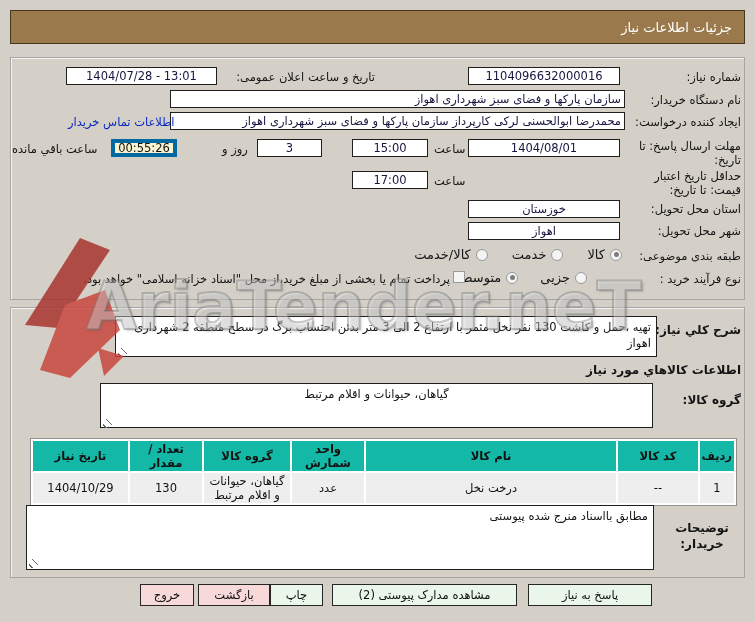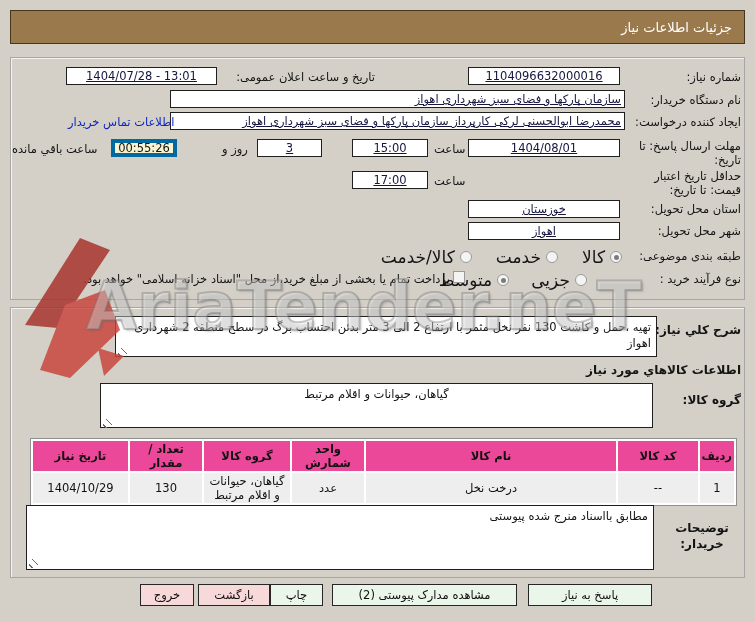--- a/index.html
+++ b/index.html
@@ -13,48 +13,48 @@
 
   .panel { position:absolute; border:1px solid #a6a6a6; box-shadow:inset 1px 1px 0 rgba(255,255,255,.75); }
   .panel1 { left:10px; top:57px; width:735px; height:243px; }
   .panel2 { left:10px; top:307px; width:735px; height:271px; }
 
   .lbl { position:absolute; font-size:11.5px; color:#141414; white-space:nowrap; }
   .lbl.wrap { white-space:normal; text-align:right; line-height:14px; }
   .blbl { position:absolute; font-size:12px; font-weight:bold; color:#141414; white-space:nowrap; }
 
   .ibox { position:absolute; height:18px; background:#fff; border:1px solid #1f1f1f;
-    font-family:"DejaVu Sans", sans-serif; font-size:11.5px; color:#15153f; padding:0 3px;text-decoration:underline; }
+    font-family:"DejaVu Sans", sans-serif; font-size:11.5px; color:#15153f; padding:0 3px; }
   .ibox.center { text-align:center; direction:ltr; }
   .ibox.rtltext { direction:rtl; text-align:right; }
 
   .countdown { position:absolute; height:18px; background:#f7f2cf; border:4px solid #0369a1;
     font-size:11.5px; color:#141414; display:flex; align-items:center; justify-content:center; direction:ltr; }
 
   .link { position:absolute; font-size:11.5px; color:#0a27c4; white-space:nowrap; cursor:pointer; }
 
   .optrow { position:absolute; display:flex; align-items:center; }
   .opt { display:flex; align-items:center; gap:5px; }
   .radio { width:12px; height:12px; border-radius:50%; border:1px solid #9a9a9a;
     background:#f4f4f4; display:inline-block; position:relative; flex:0 0 auto; }
   .radio.sel::after { content:""; position:absolute; left:2.5px; top:2.5px; width:5px; height:5px;
     border-radius:50%; background:#7c7c7c; }
-  .optlabel { font-size:17px; color:#141414; white-space:nowrap; }
+  .optlabel { font-size:13px; color:#141414; white-space:nowrap; }
   .cbox { position:absolute; width:12px; height:12px; border:1px solid #9a9a9a; background:#f4f4f4; }
 
   textarea.tbox { position:absolute; background:#fff; border:1px solid #1f1f1f; resize:none;
     font-family:"DejaVu Sans", sans-serif; font-size:11.5px; color:#141414; line-height:16px;
     padding:2px 5px; overflow:hidden; direction:rtl; }
   .tbox.centered { text-align:center; }
   .rhandle { position:absolute; width:9px; height:9px; pointer-events:none;
     background:repeating-linear-gradient(45deg, transparent 0, transparent 2px, #6a6a6a 2px, #6a6a6a 3px, transparent 3px, transparent 6px); }
 
   table.grid { position:absolute; left:30px; top:438px; width:705px; border-collapse:separate;
     border-spacing:2px; background:#fff; border:1px solid #8f8f8f; table-layout:fixed; }
-  table.grid th { background:#ec4899; font-size:11.5px; font-weight:bold; color:#111;
+  table.grid th { background:#14b8a6; font-size:11.5px; font-weight:bold; color:#111;
     height:26px; text-align:center; padding:1px 2px; }
   table.grid td { background:#eeeeee; font-size:11.5px; color:#111; height:30px;
     text-align:center; padding:1px 2px; line-height:14px; }
 
   .btn { position:absolute; top:584px; height:22px; border:1px solid #262626; font-family:"DejaVu Sans", sans-serif;
     font-size:11.5px; color:#111; display:flex; align-items:center; justify-content:center; cursor:pointer; }
   .btn.green { background:#e9f6e9; }
   .btn.pink { background:#f8d9d9; }
 
   .wm-text { position:absolute; left:86px; top:268px; width:665px; direction:ltr; text-align:left;

